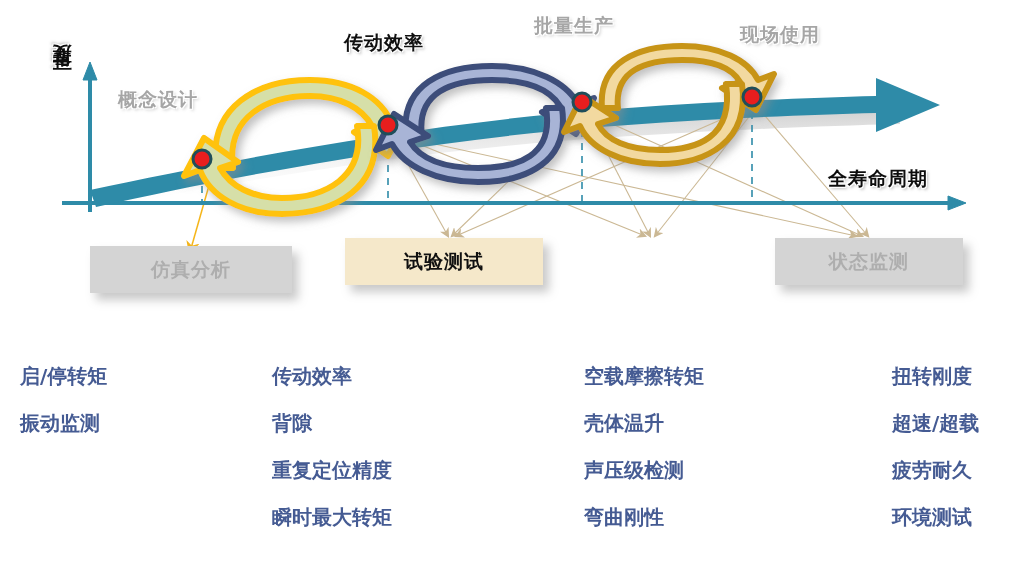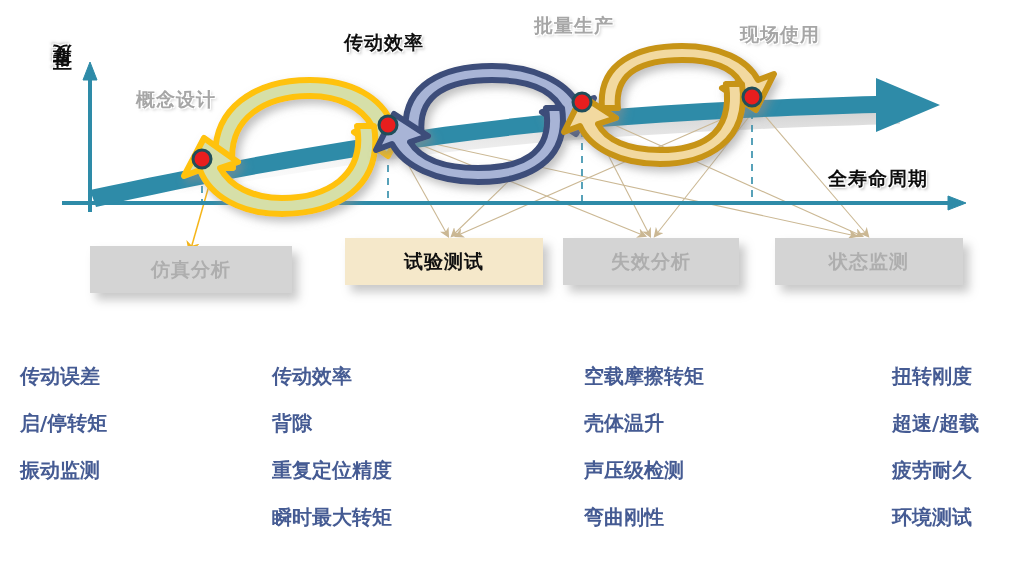--- a/index.html
+++ b/index.html
@@ -240,37 +240,35 @@
     </g>
 
     <g>
       <circle cx="202" cy="159" r="9" fill="#E81E1E" stroke="#1F4E5A" stroke-width="3"></circle>
       <circle cx="388" cy="125" r="9" fill="#E81E1E" stroke="#1F4E5A" stroke-width="3"></circle>
       <circle cx="582" cy="102" r="9" fill="#E81E1E" stroke="#1F4E5A" stroke-width="3"></circle>
       <circle cx="752" cy="97" r="9" fill="#E81E1E" stroke="#1F4E5A" stroke-width="3"></circle>
     </g>
   </svg>
 
-  <div class="stage-label gray" style="left:136px; top:90px;font-family:Liberation Serif, serif;">概念设计</div>
+  <div class="stage-label gray" style="left:118px; top:90px;font-family:Liberation Serif, serif;">概念设计</div>
   <div class="stage-label black" style="left:344px; top:33px;">传动效率</div>
   <div class="stage-label gray" style="left:534px; top:16px;">批量生产</div>
   <div class="stage-label gray" style="left:740px; top:25px;">现场使用</div>
 
   <div class="axis-title" id="y-axis-title">可靠度</div>
   <div class="axis-title" id="x-axis-title">全寿命周期</div>
 
   <div class="box muted" style="left:90px; top:246px; width:202px;">仿真分析</div>
   <div class="box active" style="left:345px; top:238px; width:198px;font-family:Liberation Mono, monospace;">试验测试</div>
-  <div class="box muted" style="left:563px; top:238px; width:176px;">失效分析</div>
   <div class="box muted" style="left:775px; top:238px; width:188px;">状态监测</div>
 
   <div id="list-grid">
 
     <div class="list-col" style="left:20px;">
-      <div class="list-item">传动误差</div>
       <div class="list-item">启/停转矩</div>
       <div class="list-item">振动监测</div>
     </div>
 
     <div class="list-col" style="left:272px;">
       <div class="list-item">传动效率</div>
       <div class="list-item">背隙</div>
       <div class="list-item">重复定位精度</div>
       <div class="list-item">瞬时最大转矩</div>
     </div>

